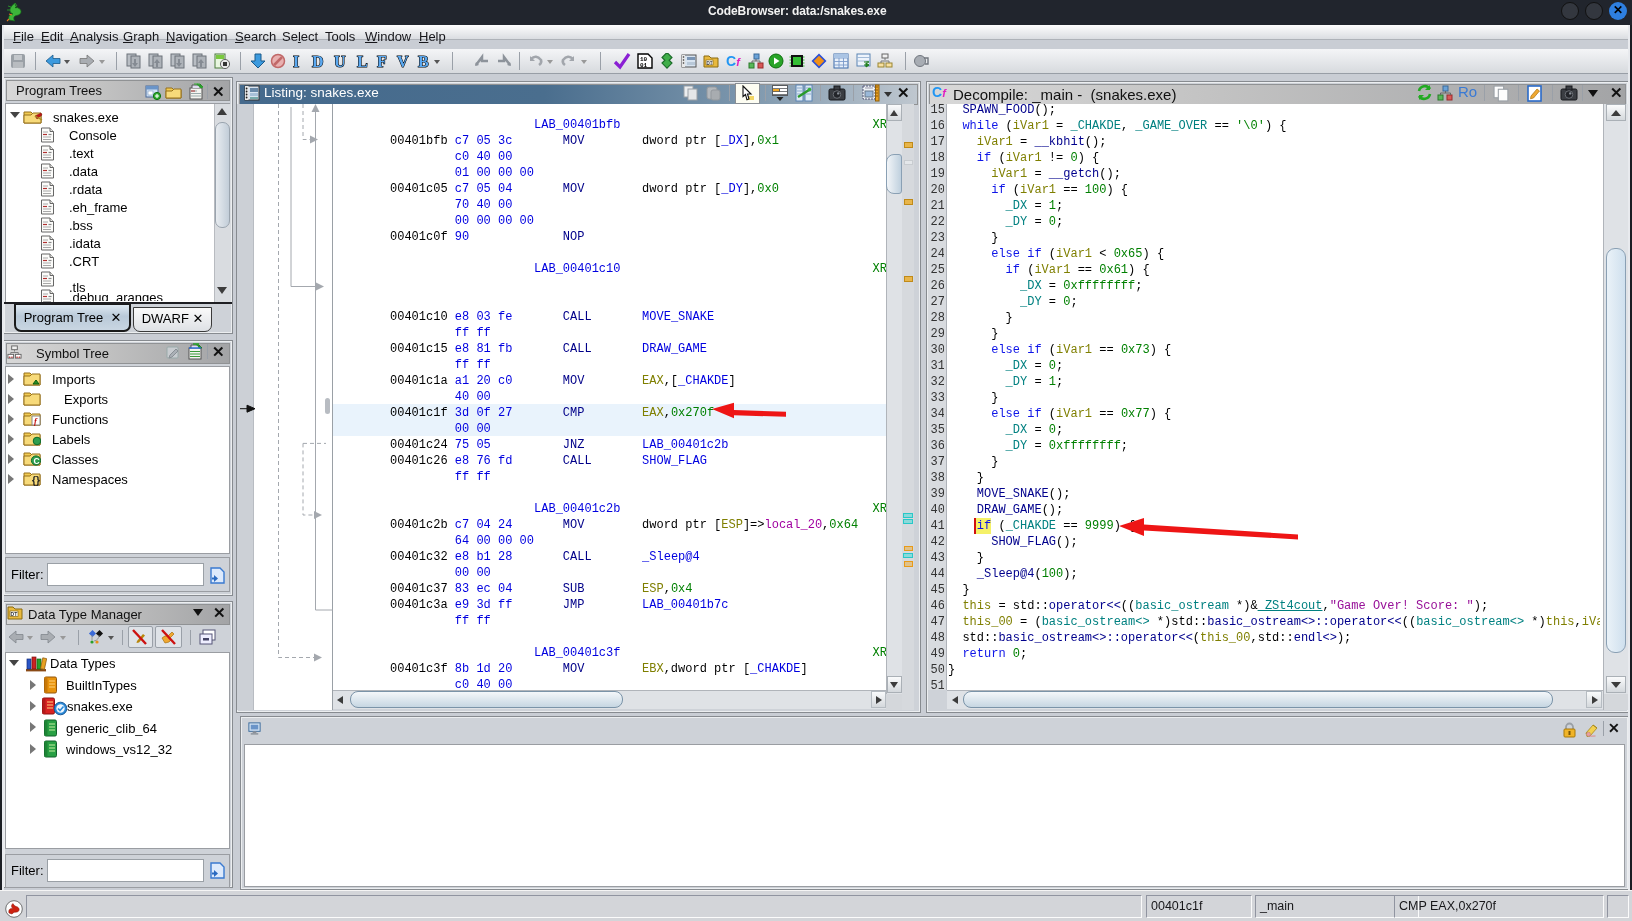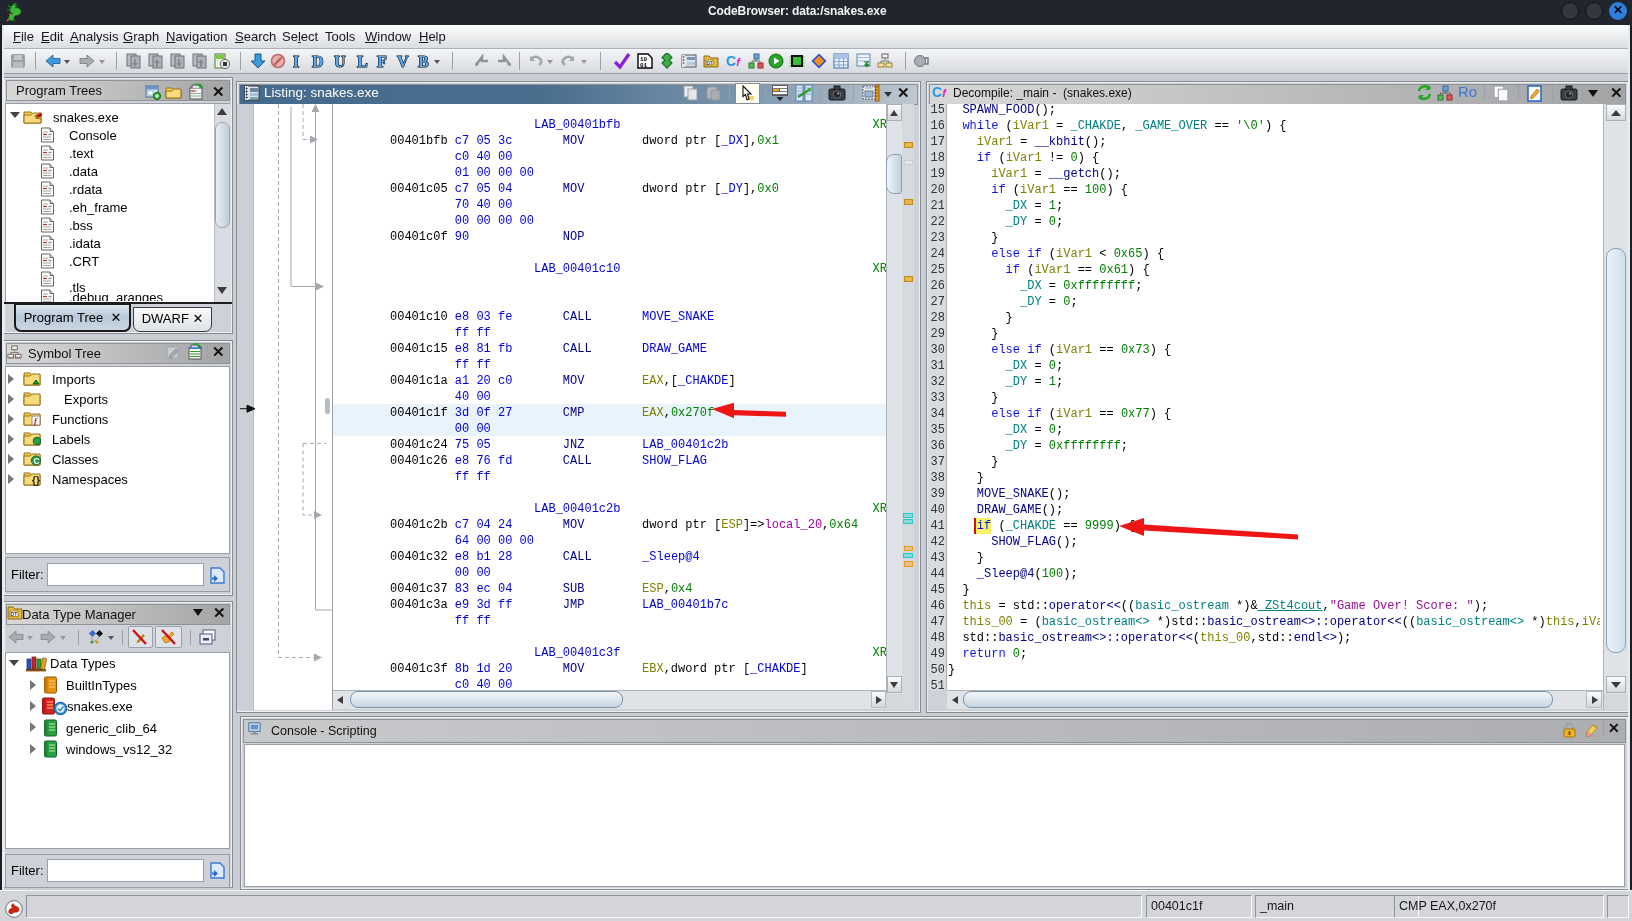--- a/index.html
+++ b/index.html
@@ -27,21 +27,21 @@
       <path d="M10 1 L12 4 M6 5 L3 4 M5 8 L2 8" stroke="#2a8a2c" stroke-width="1"></path>
       <path d="M4 17 l-2 2 M7 13 l-3-1" stroke="#e07820" stroke-width="1.1"></path>
       <circle cx="11" cy="5.5" r="0.8" fill="#0a3a0a"></circle>
     </svg>
   <div class="ab" style="left:708px;top:4px;width:400px;color:#f2f2f2;font-size:12px;font-weight:bold;letter-spacing:-0.1px">CodeBrowser: data:/snakes.exe</div>
   <div class="ab" style="left:1561px;top:2px;width:18px;height:18px;border-radius:50%;background:#33373f;border:1px solid #111"></div>
   <div class="ab" style="left:1585px;top:2px;width:18px;height:18px;border-radius:50%;background:#33373f;border:1px solid #111"></div>
   <div class="ab" style="left:1609px;top:2px;width:18px;height:18px;border-radius:50%;background:#2e7fe0;color:#000;font-weight:bold;font-size:12px;text-align:center;line-height:17px">✕</div>
 </div>
 
-<div class="ab" style="left:0;top:25px;width:1632px;height:24px;background:linear-gradient(180deg,#fdfdfd,#dadde1);border-bottom:1px solid #aeb2b8;font-size:13px;color:#16161a">
+<div class="ab" style="left:0;top:25px;width:1632px;height:15px;background:linear-gradient(180deg,#fdfdfd,#dadde1);border-bottom:1px solid #aeb2b8;font-size:13px;color:#16161a">
   <span class="ab" style="left:13px;top:4px"><u>F</u>ile</span>
   <span class="ab" style="left:41px;top:4px"><u>E</u>dit</span>
   <span class="ab" style="left:70px;top:4px"><u>A</u>nalysis</span>
   <span class="ab" style="left:123px;top:4px"><u>G</u>raph</span>
   <span class="ab" style="left:166px;top:4px"><u>N</u>avigation</span>
   <span class="ab" style="left:235px;top:4px"><u>S</u>earch</span>
   <span class="ab" style="left:282px;top:4px">Se<u>l</u>ect</span>
   <span class="ab" style="left:325px;top:4px">Tools</span>
   <span class="ab" style="left:365px;top:4px"><u>W</u>indow</span>
   <span class="ab" style="left:419px;top:4px"><u>H</u>elp</span>
@@ -326,21 +326,21 @@
 <div class="ab" style="left:214px;top:104px;width:17px;height:198px;background:#d9dce0;border-left:1px solid #b8bbc0"></div>
 <div class="ab" style="left:217px;top:108px;border-left:5px solid transparent;border-right:5px solid transparent;border-bottom:7px solid #3c3c3c"></div>
 <div class="ab" style="left:215px;top:122px;width:15px;height:106px;background:linear-gradient(90deg,#e8ecf0,#c2cdd8);border:1px solid #9aa4ae;border-radius:7px"></div>
 <div class="ab" style="left:217px;top:287px;border-left:5px solid transparent;border-right:5px solid transparent;border-top:7px solid #3c3c3c"></div>
 
 <div class="ab" style="left:4px;top:302px;width:228px;height:2px;background:#1e1e22"></div>
 <div class="ab" style="left:14px;top:304px;width:117px;height:28px;background:linear-gradient(180deg,#dfe9f2,#b9c9d8 45%,#c9d6e2);border:2px solid #1a1a1a;border-top-width:1px;border-radius:0 0 7px 7px;font-size:13px;text-align:center;line-height:25px">Program Tree&nbsp;&nbsp;✕</div>
 <div class="ab" style="left:133px;top:307px;width:79px;height:25px;background:linear-gradient(180deg,#fafafa,#dee1e5);border:1px solid #3a3a3a;border-radius:0 0 7px 7px;font-size:13px;text-align:center;line-height:22px">DWARF&nbsp;✕</div>
 
 <div class="panel" style="left:3px;top:340px;width:230px;height:256px">
-  <div class="hdr"><span style="margin-left:21px">Symbol Tree</span></div>
+  <div class="hdr"><span style="margin-left:29px">Symbol Tree</span></div>
 </div>
 <svg class="ab" style="left:7px;top:345px" width="15" height="15" viewBox="0 0 16 16">
     <rect x="5" y="1" width="6" height="4" fill="#f0f0f0" stroke="#666"></rect>
     <rect x="1" y="10" width="6" height="4" fill="#fff" stroke="#666"></rect>
     <rect x="9" y="10" width="6" height="4" fill="#fff" stroke="#666"></rect>
     <path d="M8 5 v2 M4 10 v-2 h8 v2" stroke="#777" fill="none"></path>
     <path d="M2 13 h1.5 M4.5 13 h1.5 M10 13 h1.5 M12.5 13 h1.5" stroke="#c05050" stroke-width="1.5"></path>
   </svg>
 <svg class="ab" style="left:166px;top:344px" width="16" height="16" viewBox="0 0 16 16">
     <rect x="1" y="3" width="11" height="11" rx="1" fill="#c8ccd0" stroke="#9aa"></rect>
@@ -405,21 +405,21 @@
 <div class="filter" style="left:5px;top:557px;width:225px;height:35px"></div>
 <div class="trow" style="left:11px;top:567px">Filter:</div>
 <div class="fbox" style="left:47px;top:563px;width:157px;height:23px"></div>
 <svg class="ab" style="left:209px;top:567px" width="17" height="17" viewBox="0 0 17 17">
     <path d="M2 1 h9 l4 4 v11 h-13 z" fill="#ddeafc" stroke="#3a7ad0" stroke-width="1.4"></path>
     <path d="M5 8 l4 3.5 -4 3.5 z" fill="#2a6ac0"></path>
     <path d="M3 11.5 h3" stroke="#2a6ac0" stroke-width="2"></path>
   </svg>
 
 <div class="panel" style="left:3px;top:601px;width:230px;height:287px">
-  <div class="hdr"><span style="margin-left:15px">Data Type Manager</span></div>
+  <div class="hdr"><span style="margin-left:21px">Data Type Manager</span></div>
 </div>
 <svg class="ab" style="left:7px;top:605px" width="16" height="15" viewBox="0 0 16 15">
     <path d="M1 2 h5 l2 2 h7 v10 h-14 z" fill="#e8b93e" stroke="#8a6a10"></path>
     <rect x="3" y="6" width="8" height="5.5" fill="#fff" stroke="#8a6a10" stroke-width="0.7"></rect>
     <text x="3.6" y="10.8" font-size="5" font-weight="bold" fill="#333">DT</text>
   </svg>
 <div class="ab" style="left:193px;top:609px;border-left:5.5px solid transparent;border-right:5.5px solid transparent;border-top:7px solid #111"></div>
 <div class="ab xb" style="left:213px;top:604px;font-size:15px">✕</div>
 
 <svg class="ab" style="left:8px;top:629px" width="16" height="16" viewBox="0 0 16 16">
@@ -667,21 +667,21 @@
 <div class="ab" style="left:333px;top:690px;width:553px;height:19px;background:#dfe2e6;border-top:1px solid #b0b4ba"></div>
 <div class="ab" style="left:337px;top:696px;border-top:4.5px solid transparent;border-bottom:4.5px solid transparent;border-right:6px solid #3c3c3c"></div>
 <div class="ab" style="left:350px;top:691px;width:273px;height:17px;background:linear-gradient(180deg,#f4f7fa,#c6d6e2);border:1px solid #7a93a8;border-radius:8px"></div>
 <div class="ab" style="left:871px;top:691px;width:15px;height:17px;background:linear-gradient(180deg,#fafbfc,#d4d8dc);border:1px solid #b6bcc2"></div>
 <div class="ab" style="left:876px;top:696px;border-top:4.5px solid transparent;border-bottom:4.5px solid transparent;border-left:6px solid #3c3c3c"></div>
 
 <div class="panel" id="decomp" style="left:926px;top:81px;width:703px;height:632px">
   <div class="hdr"></div>
 </div>
 <div class="ab" style="left:932px;top:84px;font-size:14px;font-weight:bold;color:#2196f3">C<span style="color:#e020c0;font-size:11px;font-style:italic">f</span></div>
-<div class="ab" style="left:953px;top:86px;color:#111;font-size:12px">Decompile: _main -&nbsp; (snakes.exe)</div>
+<div class="ab" style="left:953px;top:86px;color:#111;font-size:15px">Decompile: _main -&nbsp; (snakes.exe)</div>
 <svg class="ab" style="left:1416px;top:84px" width="17" height="17" viewBox="0 0 17 17">
     <path d="M3 7 A6 6 0 0 1 14 5" stroke="#22aa22" stroke-width="2.6" fill="none"></path>
     <path d="M14 1 v5 h-5 z" fill="#22aa22"></path>
     <path d="M14 10 A6 6 0 0 1 3 12" stroke="#22aa22" stroke-width="2.6" fill="none"></path>
     <path d="M3 16 v-5 h5 z" fill="#22aa22"></path>
   </svg>
 <svg class="ab" style="left:1437px;top:85px" width="16" height="16" viewBox="0 0 16 16">
     <rect x="6" y="1" width="5" height="5" fill="#6aa2d8" stroke="#3a6a9a"></rect>
     <rect x="1" y="10" width="5" height="5" fill="#58b858" stroke="#2a7a2a"></rect>
     <rect x="10" y="10" width="5" height="5" fill="#d85858" stroke="#9a2a2a"></rect>
@@ -806,21 +806,20 @@
 <div class="ab" style="left:1611px;top:682px;border-left:5px solid transparent;border-right:5px solid transparent;border-top:6px solid #3c3c3c"></div>
 <div class="ab" style="left:1604px;top:694px;width:24px;height:16px;background:#d4d7db"></div>
 
 <div class="ab" style="left:947px;top:690px;width:656px;height:19px;background:#dfe2e6;border-top:1px solid #b0b4ba"></div>
 <div class="ab" style="left:952px;top:696px;border-top:4.5px solid transparent;border-bottom:4.5px solid transparent;border-right:6px solid #3c3c3c"></div>
 <div class="ab" style="left:963px;top:691px;width:590px;height:17px;background:linear-gradient(180deg,#f4f7fa,#c6d6e2);border:1px solid #7a93a8;border-radius:8px"></div>
 <div class="ab" style="left:1586px;top:691px;width:16px;height:17px;background:linear-gradient(180deg,#fafbfc,#d4d8dc);border:1px solid #b6bcc2"></div>
 <div class="ab" style="left:1592px;top:696px;border-top:4.5px solid transparent;border-bottom:4.5px solid transparent;border-left:6px solid #3c3c3c"></div>
 
 <div class="panel" id="console" style="left:240px;top:716px;width:1389px;height:174px">
-  <div class="hdr" style="height:24px;background:linear-gradient(90deg,#c8c9cb,#adaeb1)"><span style="margin-left:27px;font-size:12.5px;line-height:23px">Console - Scripting</span></div>
   <div class="white ab" style="left:3px;top:27px;width:1381px;height:143px"></div>
 </div>
 <svg class="ab" style="left:247px;top:721px" width="15" height="15" viewBox="0 0 16 16">
     <rect x="2" y="2" width="12" height="9" fill="#cfe0f2" stroke="#3a6a9a"></rect>
     <rect x="4" y="4" width="8" height="5" fill="#6a94c8"></rect>
     <rect x="6" y="11" width="4" height="2" fill="#8a9098"></rect>
     <rect x="4" y="13" width="8" height="1.5" fill="#8a9098"></rect>
   </svg>
 <svg class="ab" style="left:1562px;top:722px" width="15" height="16" viewBox="0 0 15 16">
     <path d="M4 7 V5 a3.5 3.5 0 0 1 7 0 v2" stroke="#9aa0a6" stroke-width="1.8" fill="none"></path>

